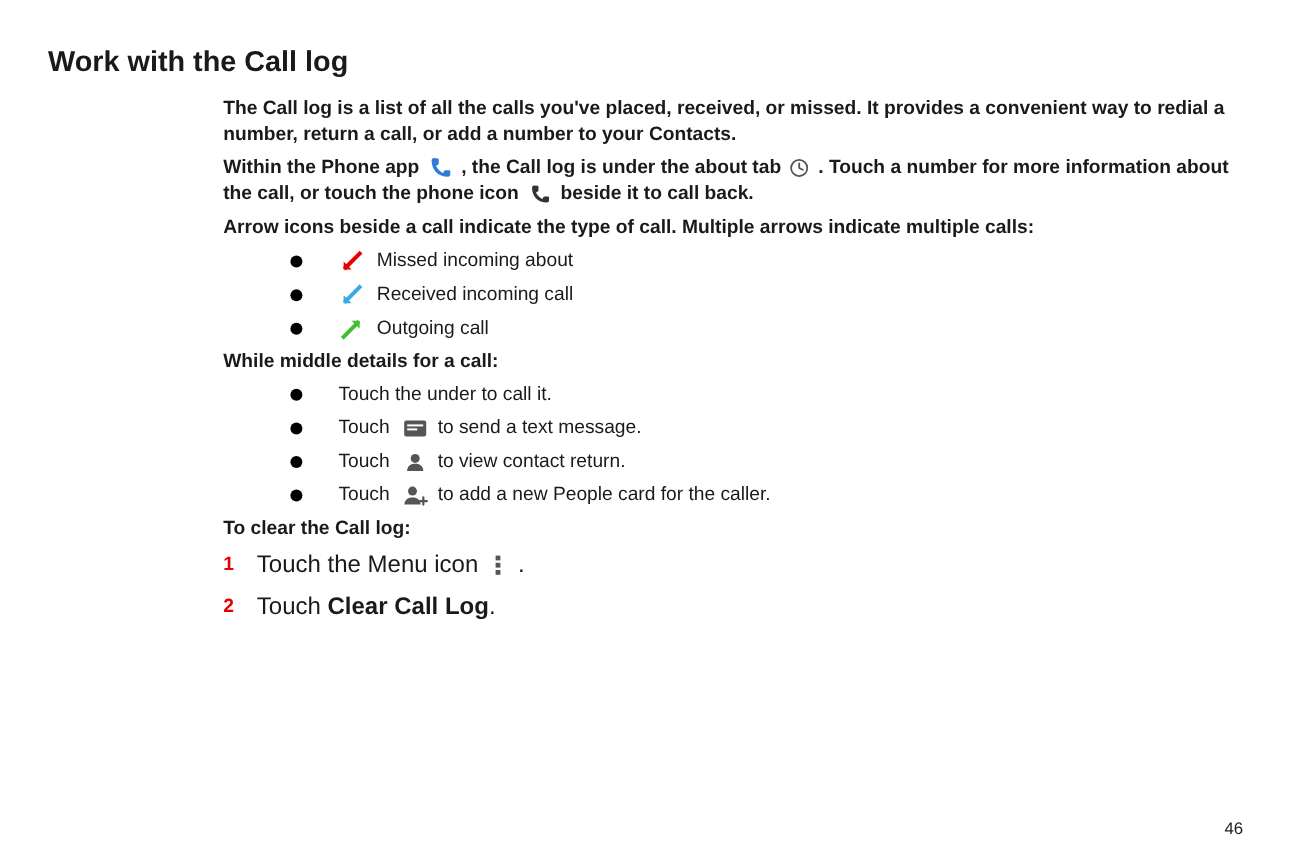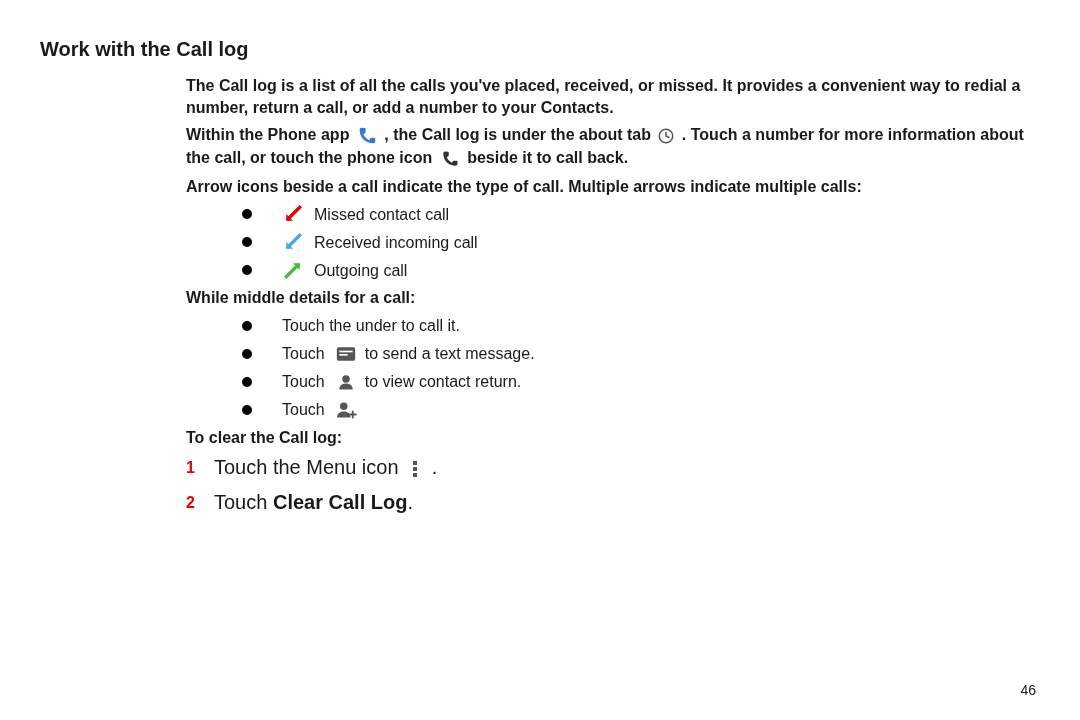--- a/index.html
+++ b/index.html
@@ -1,17 +1,17 @@
 <!DOCTYPE html>
 <html><head>
 <meta charset="utf-8">
 <style>
   html,body{margin:0;padding:0;width:1080px;height:720px;background:#fff;font-family:"Helvetica Neue",Helvetica,Arial,sans-serif;color:#1a1a1a;}
   .page{position:relative;width:1080px;height:720px;padding:38px 56px 40px 40px;box-sizing:border-box;}
-  .heading{font-size:20px;font-weight:700;letter-spacing:0;margin:0 0 14px 0;}
+  .heading{font-size:24px;font-weight:700;letter-spacing:0;margin:0 0 14px 0;}
   .body-block{margin-left:146px;max-width:840px;font-size:16px;line-height:1.35;}
   .body-block p{margin:0 0 6px 0;font-weight:bold;}
   .bullet-row{display:flex;align-items:center;margin-left:56px;margin-bottom:6px;}
   .bullet-dot{width:10px;height:10px;border-radius:50%;background:#000;margin-right:30px;flex:0 0 auto;}
   .arrow-holder{width:22px;height:22px;margin-right:10px;display:flex;align-items:center;justify-content:center;flex:0 0 auto;}
   .bullet-text{font-size:16px;}
   .section-lead{margin-top:4px;margin-bottom:8px;font-size:16px;}
   .num-row{display:flex;align-items:center;margin-left:0;margin-bottom:8px;}
   .num-label{color:#e60000;font-weight:700;width:28px;flex:0 0 auto;font-size:16px;}
   .num-text{font-size:20px;}
@@ -52,21 +52,21 @@
     <p>Arrow icons beside a call indicate the type of call. Multiple arrows indicate multiple calls:</p>
 
     <div class="bullet-row">
       <span class="bullet-dot"></span>
       <span class="arrow-holder">
         <svg width="20" height="20" viewBox="0 0 24 24">
             <path d="M20 4 L6 18" stroke="#e60000" stroke-width="4" stroke-linecap="square"></path>
             <path d="M4 12 L4 20 L12 20 Z" fill="#e60000"></path>
           </svg>
       </span>
-      <span class="bullet-text">Missed contact call</span>
+      <span class="bullet-text">Missed incoming about</span>
     </div>
     <div class="bullet-row">
       <span class="bullet-dot"></span>
       <span class="arrow-holder">
         <svg width="20" height="20" viewBox="0 0 24 24">
             <path d="M20 4 L6 18" stroke="#3aa9e6" stroke-width="4" stroke-linecap="square"></path>
             <path d="M4 12 L4 20 L12 20 Z" fill="#3aa9e6"></path>
           </svg>
       </span>
       <span class="bullet-text">Received incoming call</span>
@@ -122,20 +122,21 @@
       <span class="bullet-dot"></span>
       <span class="bullet-text">
         <span class="touch-prefix">Touch </span>
         <span class="inline-icon">
           <svg width="22" height="18" viewBox="0 0 28 24">
               <circle cx="11" cy="7" r="5" fill="#555"></circle>
               <path d="M2 22 C2 16 7 14 11 14 C15 14 20 16 20 22 Z" fill="#555"></path>
               <path d="M23 14 L23 22 M19 18 L27 18" stroke="#555" stroke-width="2.5" stroke-linecap="round"></path>
             </svg>
         </span>
+        <span> to add a new People card for the caller.</span>
       </span>
     </div>
 
     <p class="section-lead">To clear the Call log:</p>
 
     <div class="num-row">
       <span class="num-label">1</span>
       <span class="num-text">
         <span>Touch the Menu icon </span><span class="inline-icon small">
           <svg width="8" height="18" viewBox="0 0 8 18">

